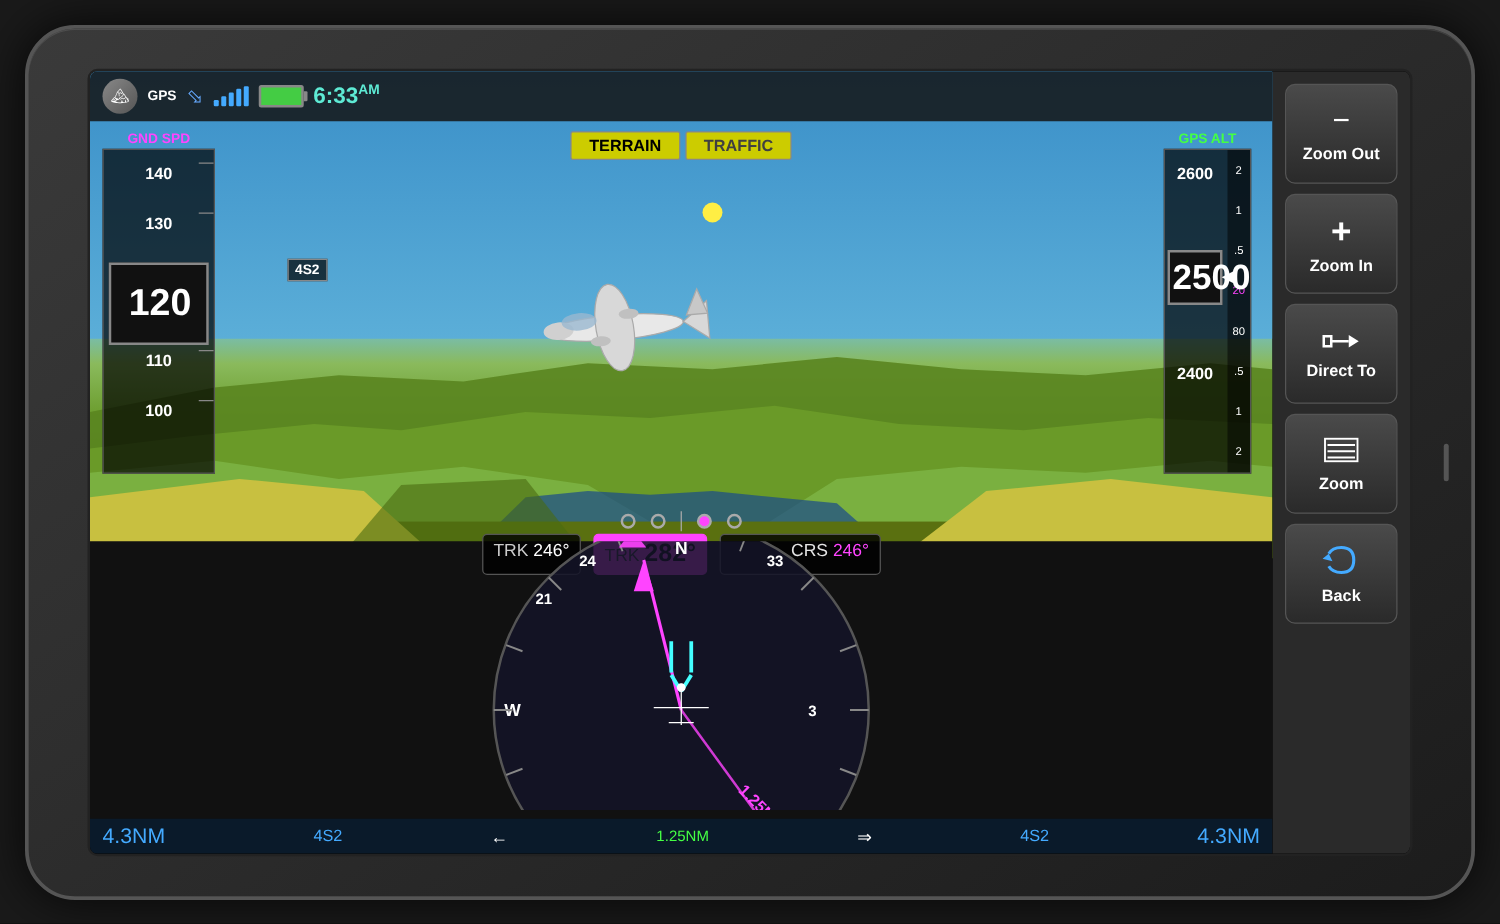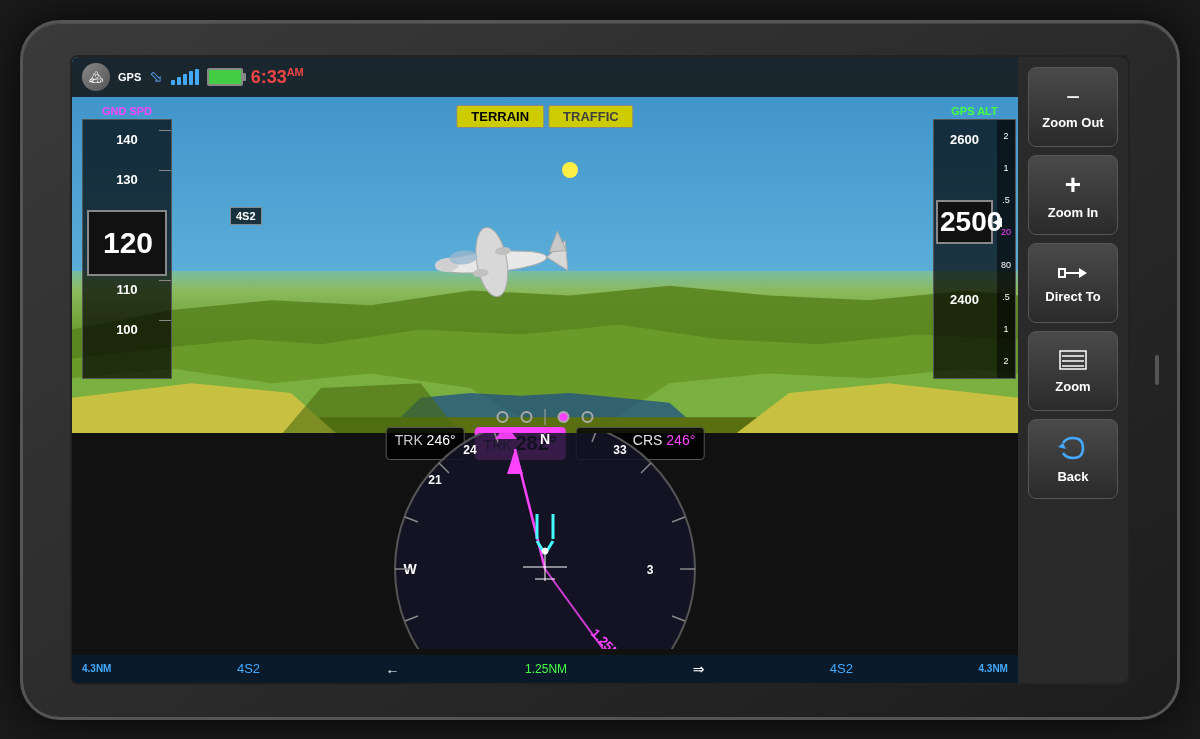--- a/index.html
+++ b/index.html
@@ -156,21 +156,21 @@
       right: -5px;
       top: 50%;
       transform: translateY(-50%);
       width: 3px;
       height: 8px;
       background: #888;
       border-radius: 0 1px 1px 0;
     }
 
     .time {
-      color: #ef4444;
+      color: #5eead4;
       font-size: 18px;
       font-weight: bold;
     }
 
     .time-am {
       font-size: 11px;
       vertical-align: super;
     }
 
     
@@ -225,22 +225,22 @@
       border: 1px solid #555;
       height: 260px;
       position: relative;
       overflow: hidden;
     }
 
     
     .alt-tape {
       position: absolute;
       top: 48px;
-      right: 2px;
-      width: 83px;
+      right: 17px;
+      width: 70px;
       height: 290px;
       z-index: 10;
     }
 
     .alt-label {
       color: #44ff44;
       font-size: 11px;
       font-weight: bold;
       text-align: center;
       margin-bottom: 2px;
@@ -338,22 +338,22 @@
       background: #0a1a2a;
       display: flex;
       align-items: center;
       justify-content: space-between;
       padding: 0 10px;
       z-index: 20;
     }
 
     .bottom-info {
       color: #4af;
-      font-size: 10px;
-      font-weight: bold;
+      font-size: 17px;
+      font-weight: normal;
     }
 
     .bottom-waypoint {
       color: #4af;
       font-size: 13px;
     }
 
     .bottom-arrow {
       color: white;
       font-size: 14px;

